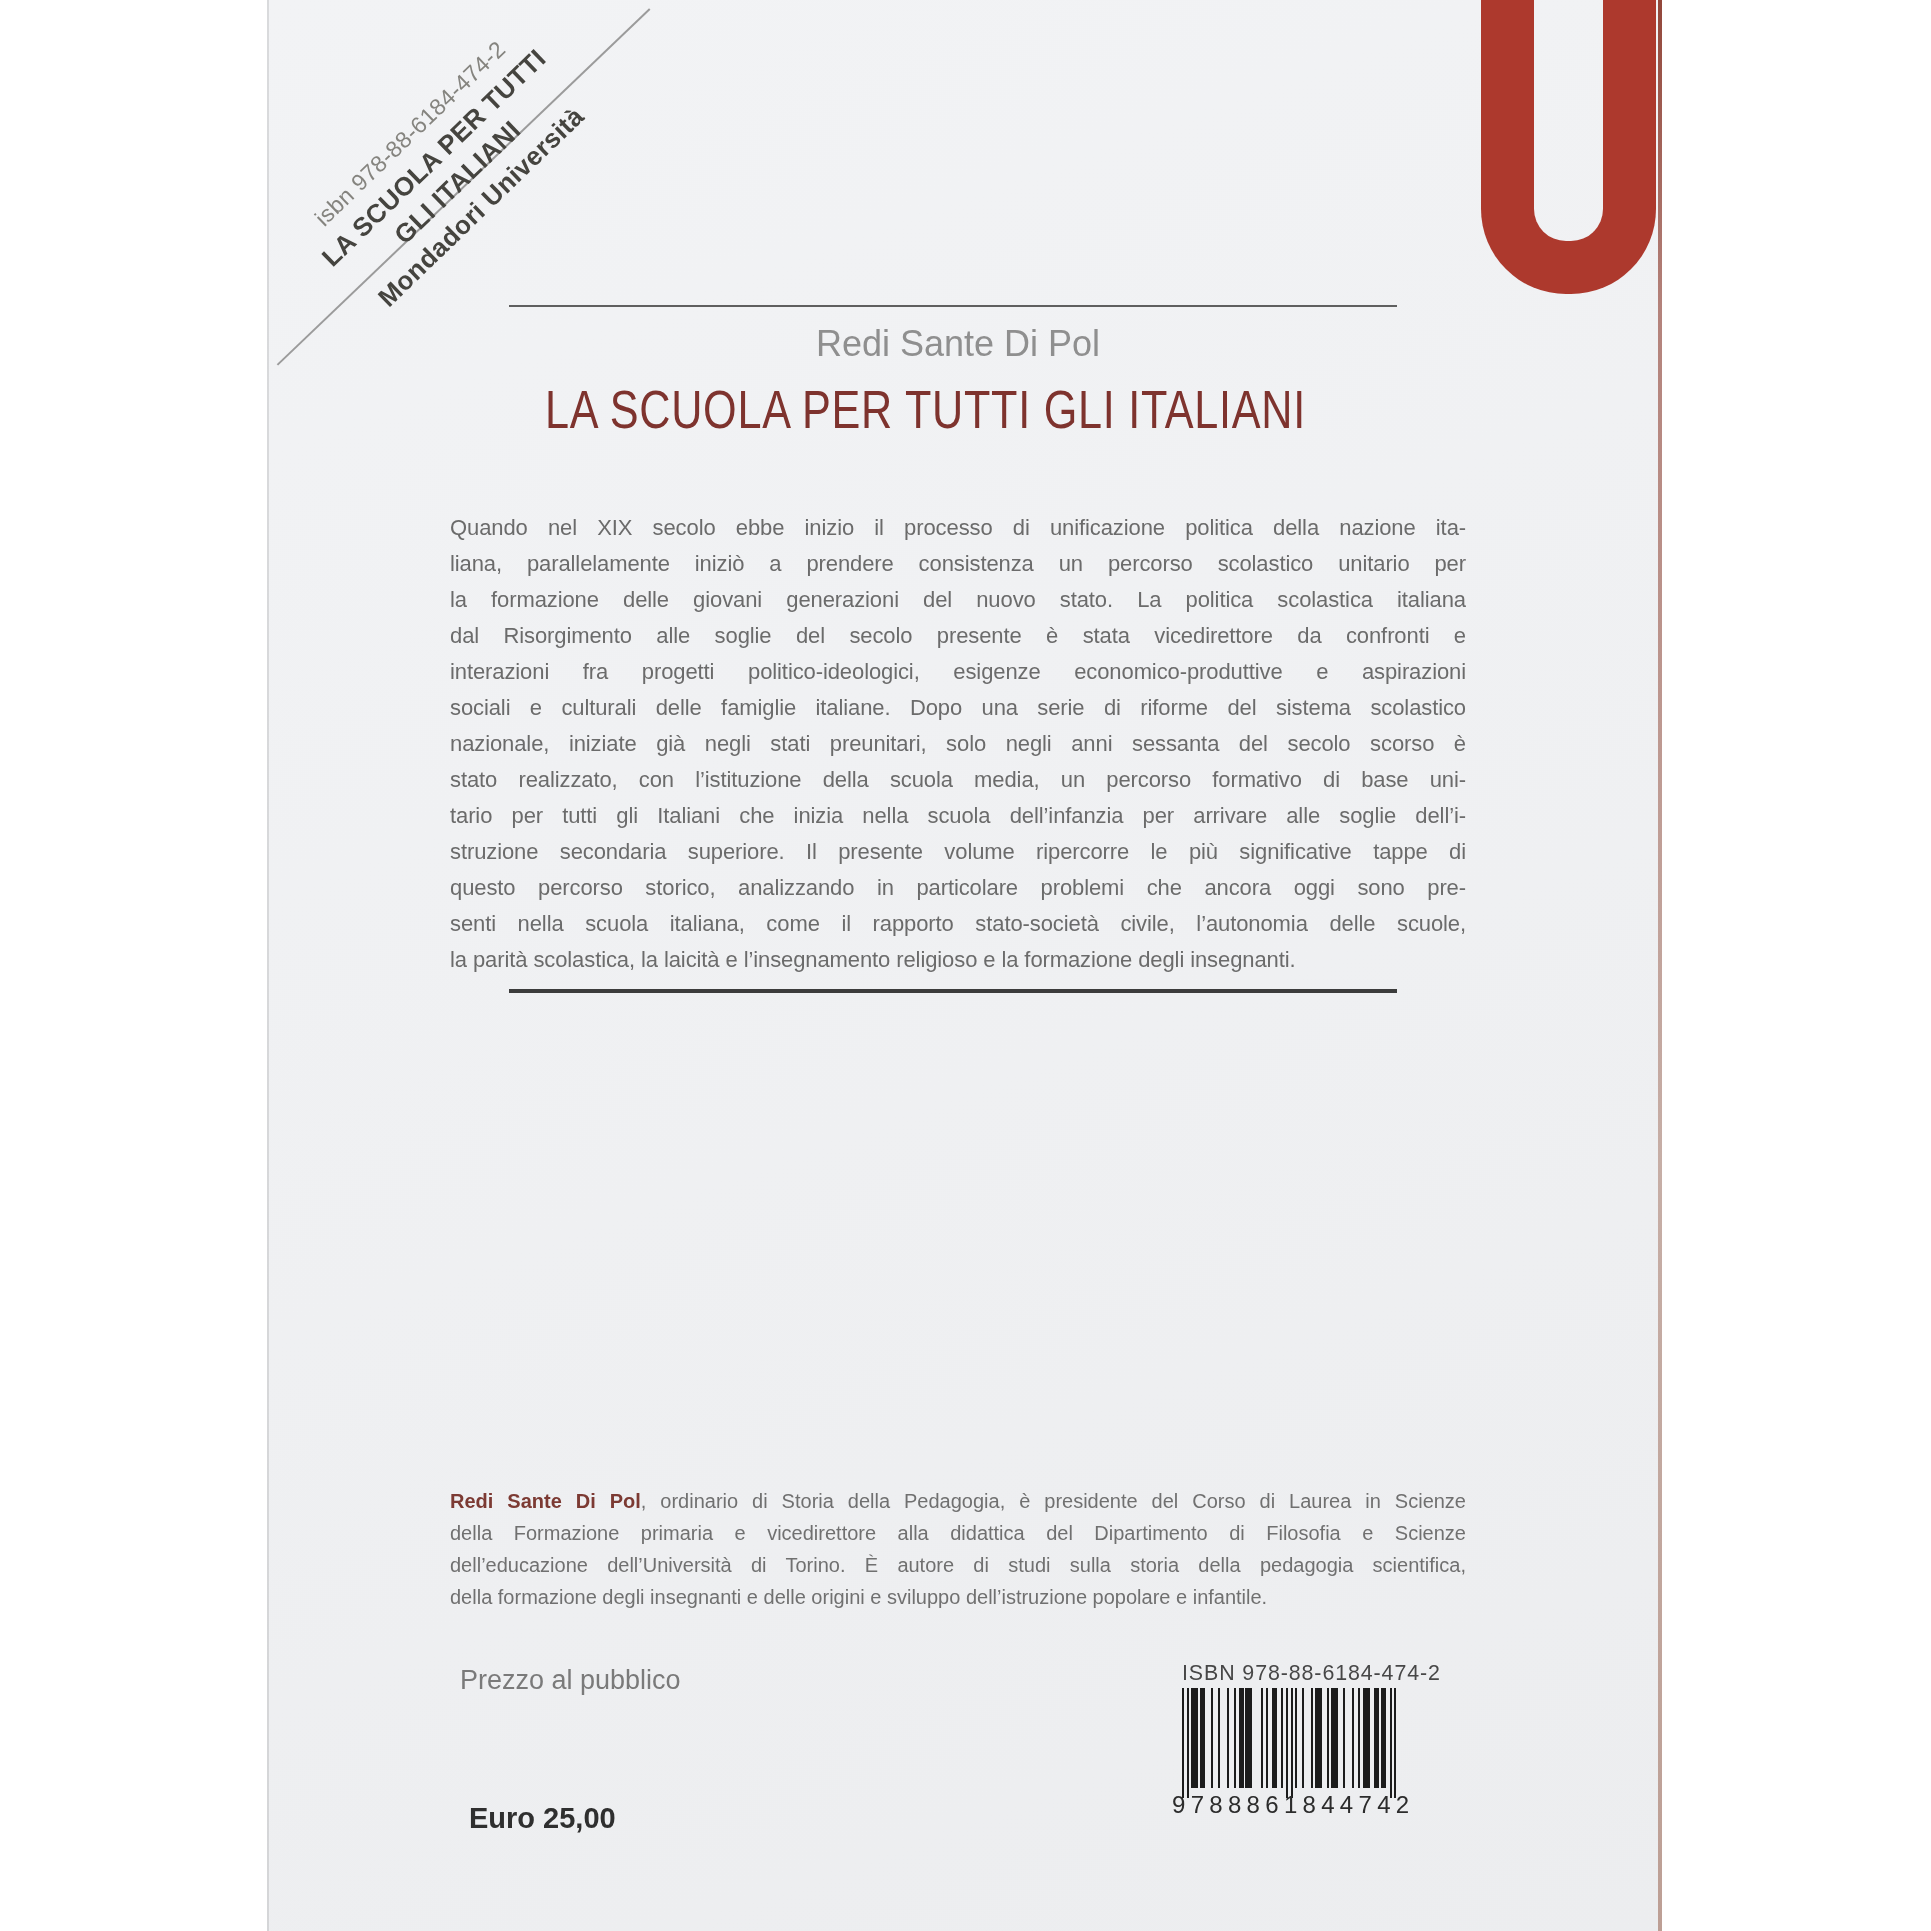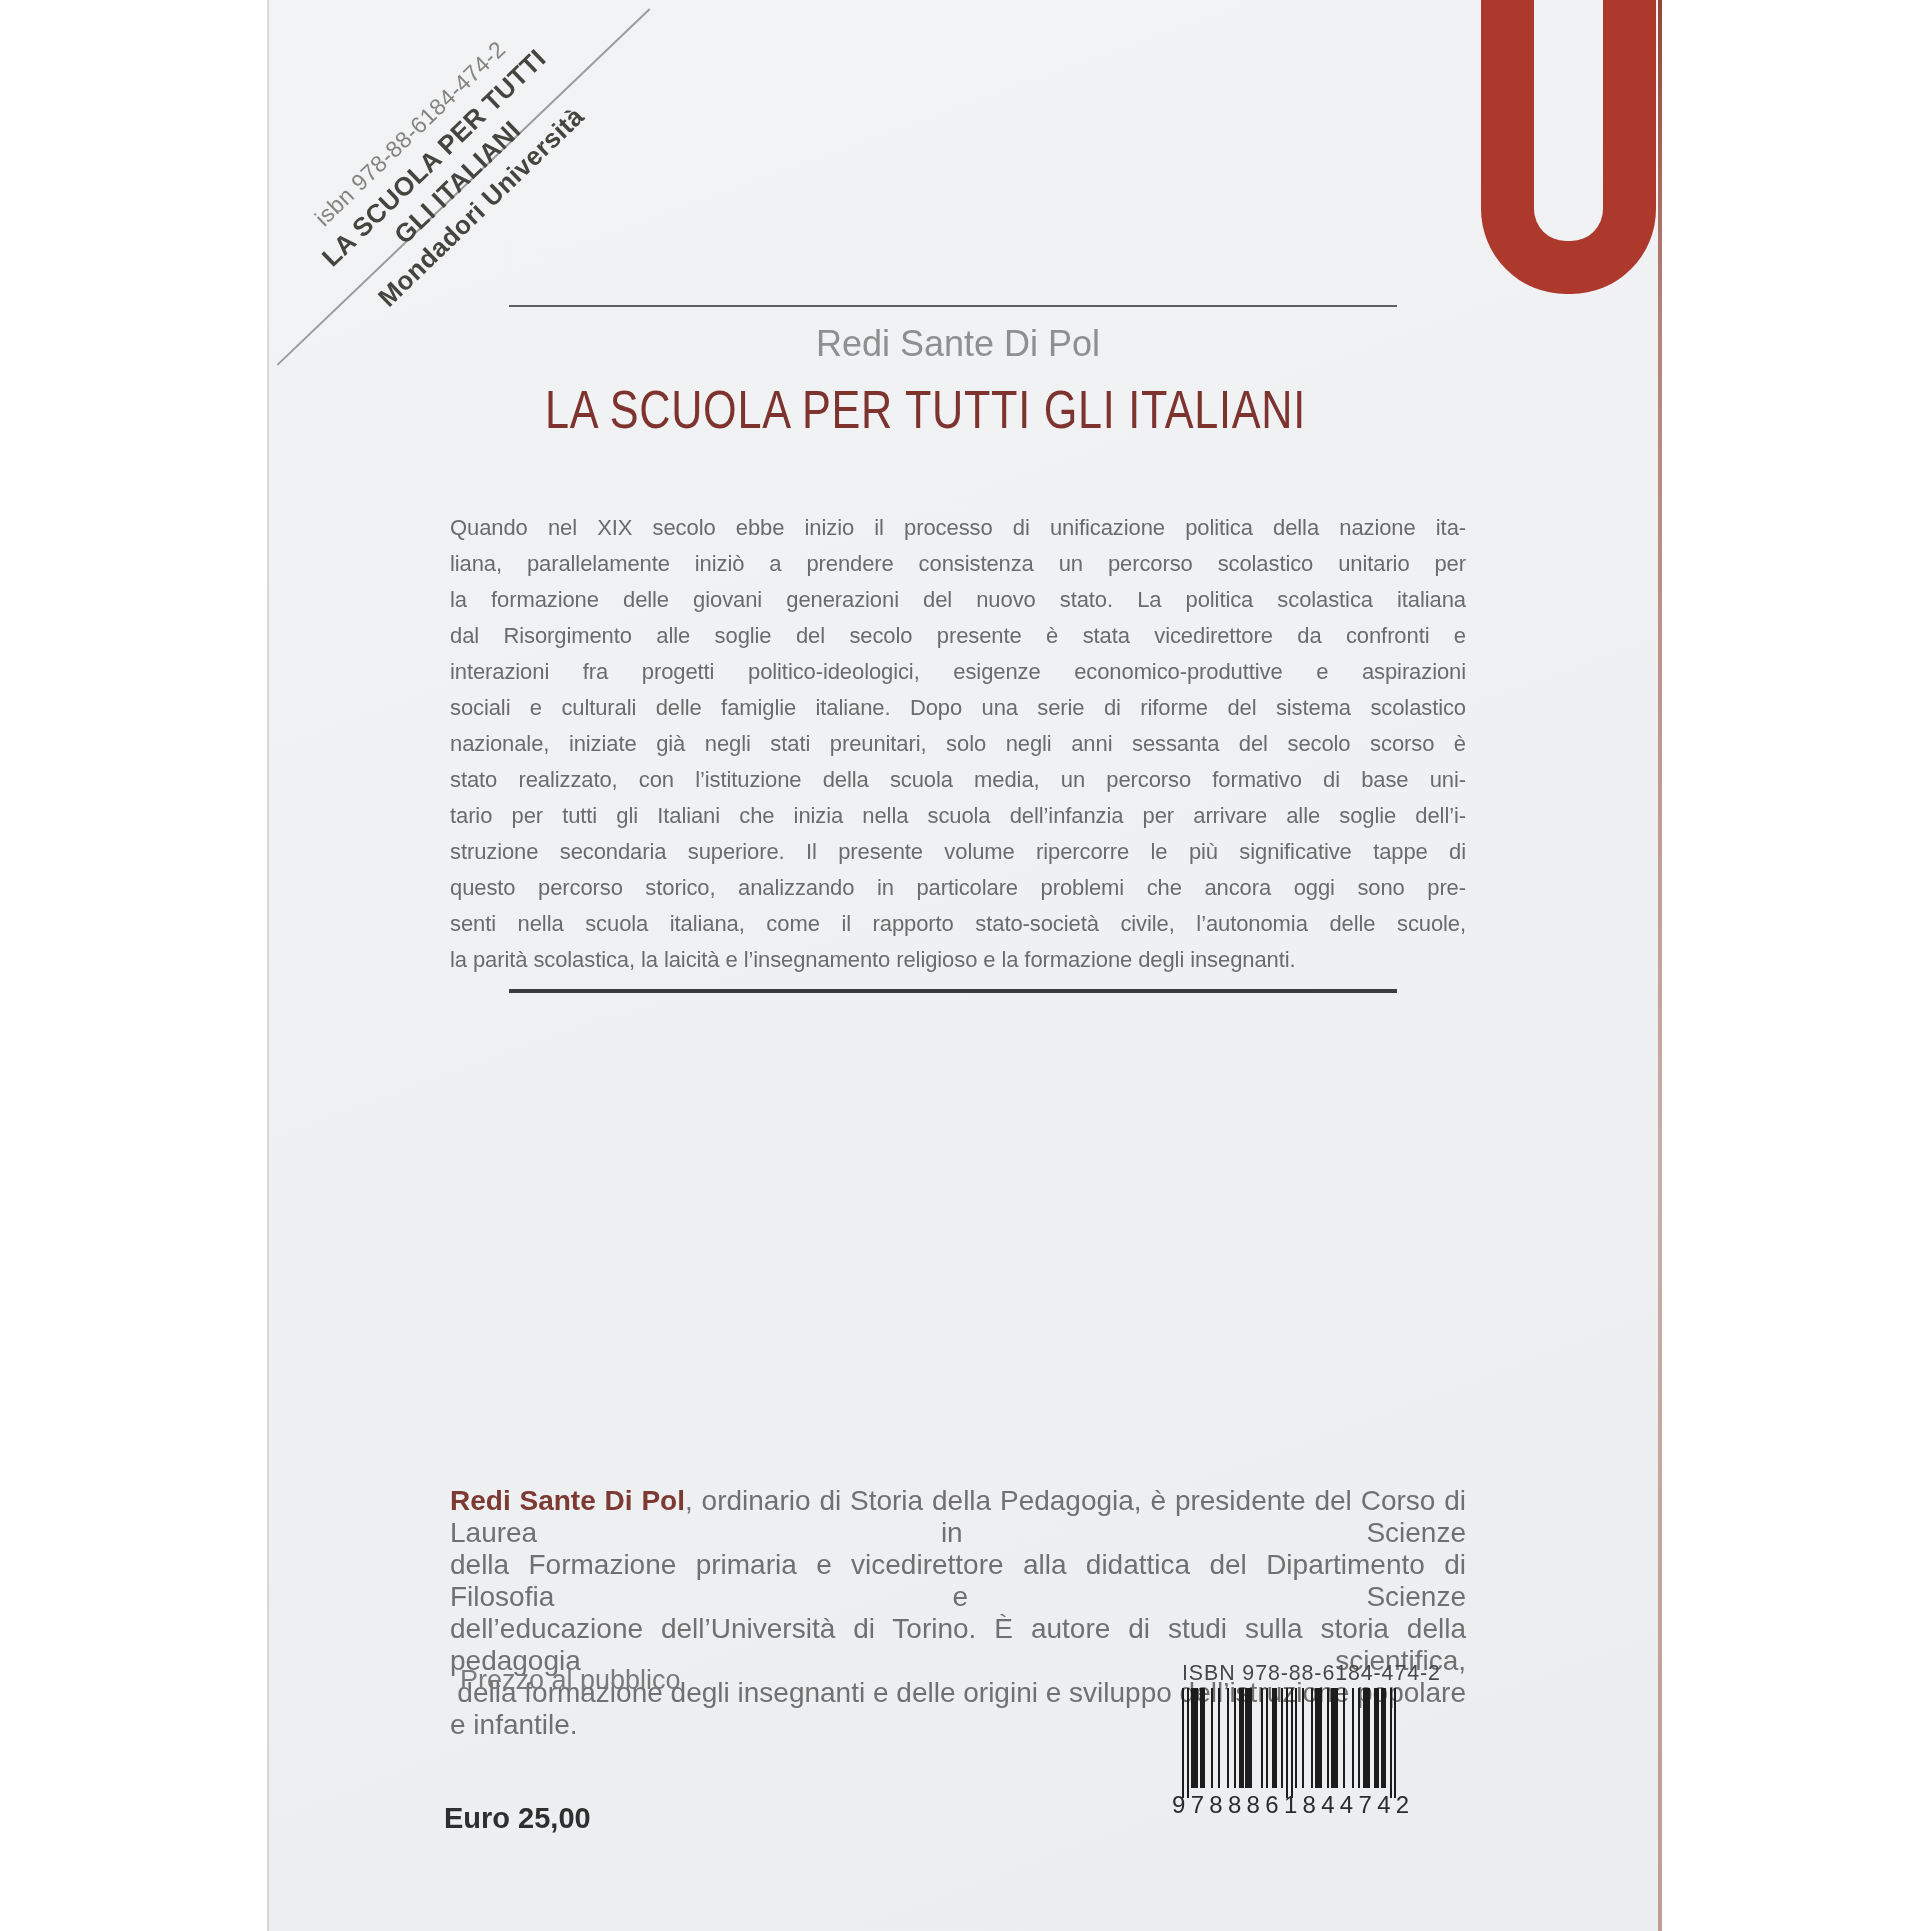--- a/index.html
+++ b/index.html
@@ -36,28 +36,28 @@
 
   
   .synopsis{position:absolute;left:183px;top:510px;width:1016px;}
   .syn-line{font-size:22px;line-height:36px;color:#6b6b6b;letter-spacing:-0.1px;
         text-align:justify;text-align-last:justify;}
   .syn-line.last{text-align:center;text-align-last:left;}
   .bottom-rule{position:absolute;left:242px;top:989px;width:888px;height:3.6px;background:#3c3c3c;}
 
   
   .bio{position:absolute;left:183px;top:1485px;width:1016px;}
-  .bio-line{font-size:28px;line-height:32px;color:#707070;
+  .bio-line{font-size:20px;line-height:32px;color:#707070;
         text-align:justify;text-align-last:justify;}
   .bio-line.last{text-align:right;text-align-last:left;}
   .bio-name{font-weight:bold;color:#7c3a33;}
 
   
   .price-label{position:absolute;left:193px;top:1665px;font-size:27px;color:#7a7a7a;}
-  .price-value{position:absolute;left:177px;top:1802px;font-size:29px;font-weight:bold;color:#2f2f2f;}
+  .price-value{position:absolute;left:202px;top:1802px;font-size:29px;font-weight:bold;color:#2f2f2f;}
 
   
   .isbn-label{position:absolute;left:915px;top:1661px;font-size:21.4px;color:#474747;letter-spacing:0.9px;}
   .barcode{position:absolute;left:915px;top:1688px;width:215px;height:110px;}
   .bar{position:absolute;top:0;background:#1c1c1c;}
   .barcode-digits{position:absolute;left:905px;top:1791px;width:228px;display:flex;
         justify-content:space-between;font-size:24px;color:#2c2c2c;}
   .digit-group{letter-spacing:5.3px;}
 </style>
 </head>

